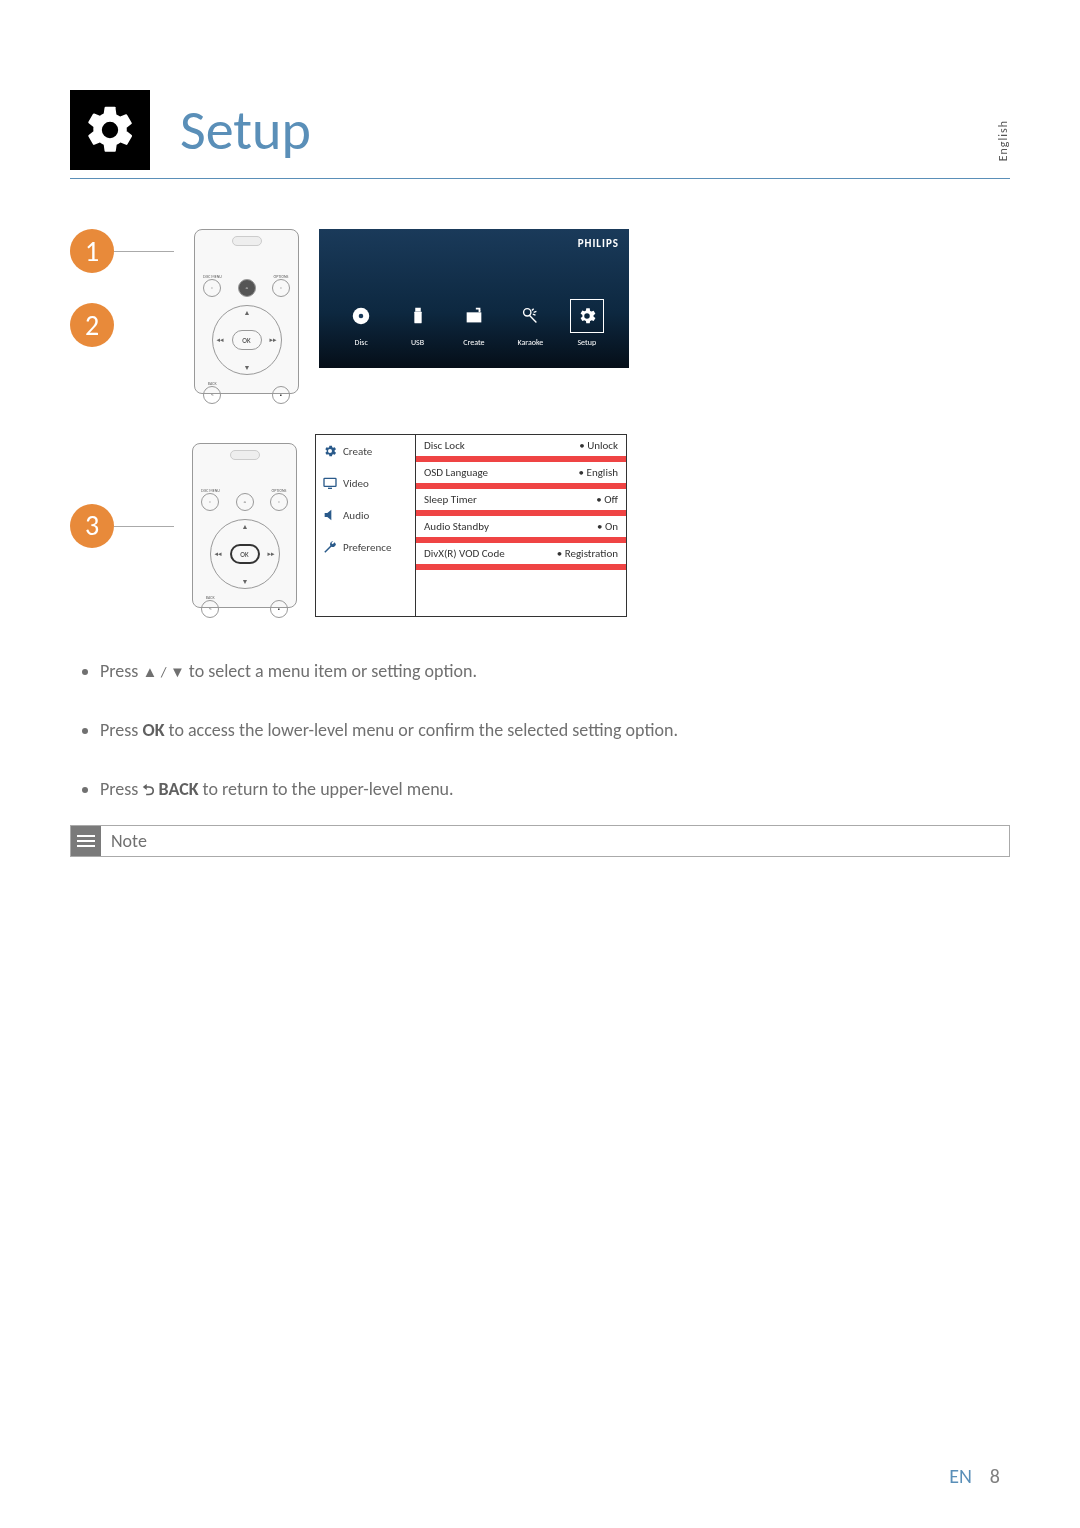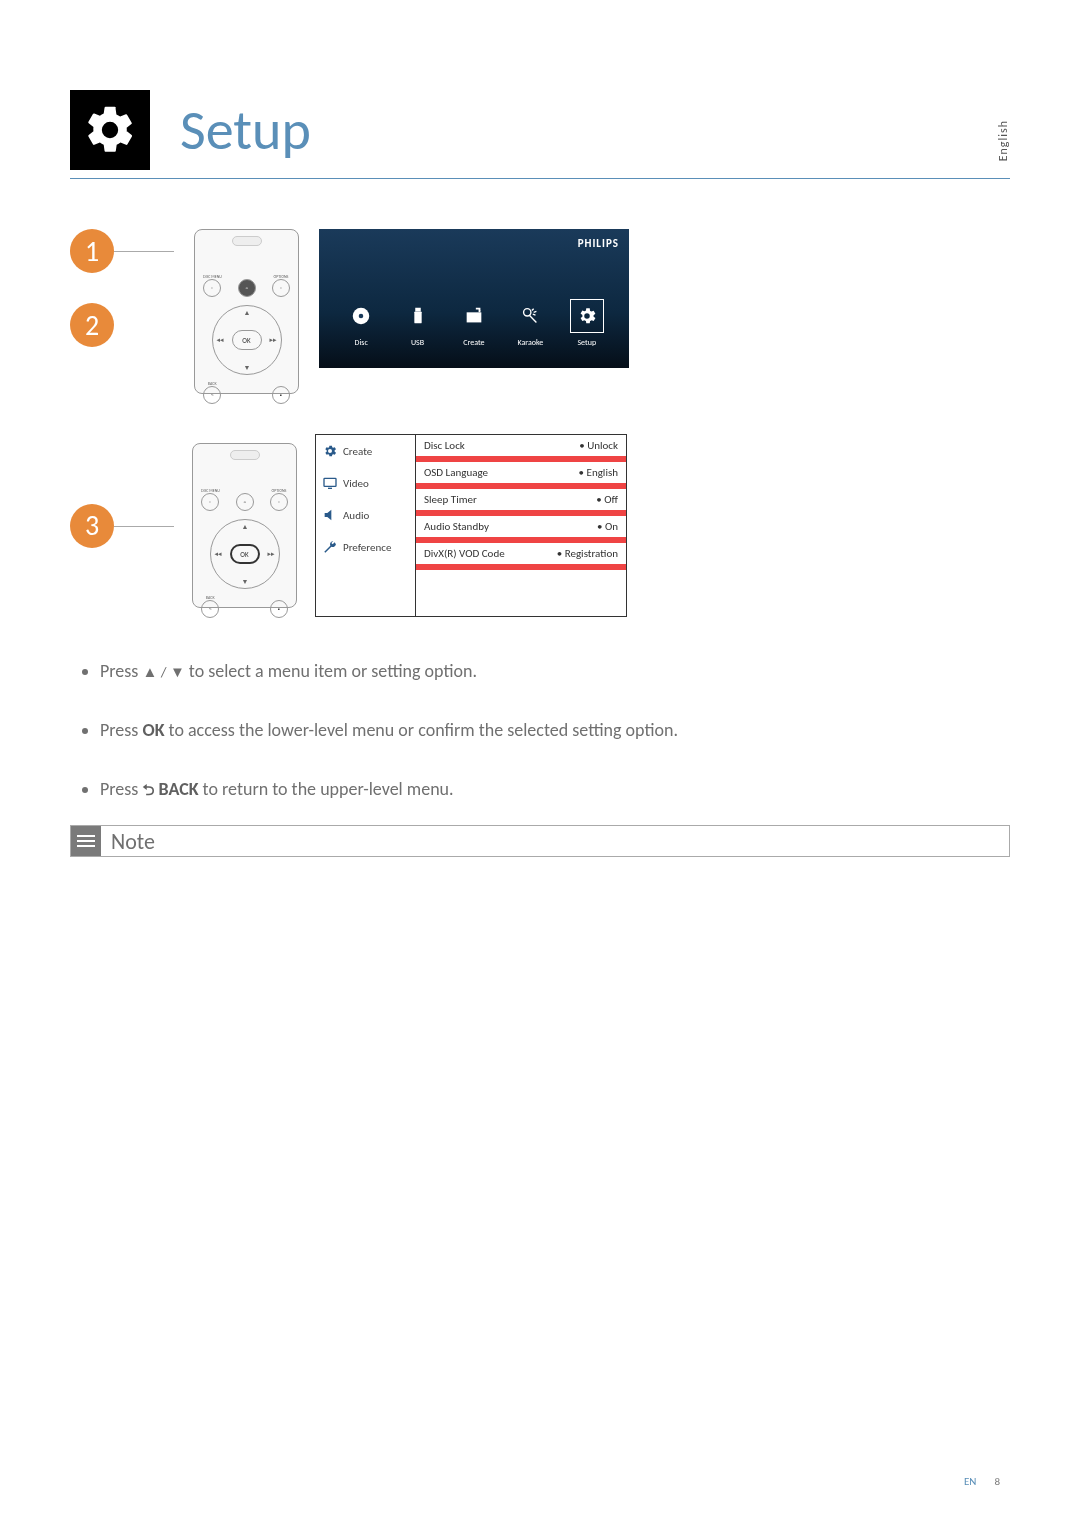--- a/index.html
+++ b/index.html
@@ -155,36 +155,36 @@
     display: flex;
     align-items: center;
     gap: 10px;
     padding: 0;
   }
   .note-head .lines-icon {
     width: 30px; height: 30px; background:#7a7a7a;
     display:flex; flex-direction:column; justify-content:center; gap:3px; padding:6px;
   }
   .note-head .lines-icon span { height:2px; background:#fff; }
-  .note-head-label { font-size:22px; color:#707070; }
+  .note-head-label { font-size:18px; color:#707070; }
   .note-body {
     border-top: 1px solid #aaa;
     padding: 12px 14px;
     font-size: 16px;
     color: #707070;
     font-weight: 300;
   }
 
   .footer {
     position: absolute;
     bottom: 40px;
     right: 80px;
     display: flex;
     gap: 18px;
-    font-size: 11px;
+    font-size: 20px;
   }
   .footer .lang { color:#5a8fb8; font-weight:500; }
   .footer .num { color:#808080; }
 
   .step-layout { position:relative; display:flex; align-items:flex-start; }
   .connector { width:60px; border-top:1px solid #aaa; margin-top:22px; }
 </style>
 </head>
 <body>
 

